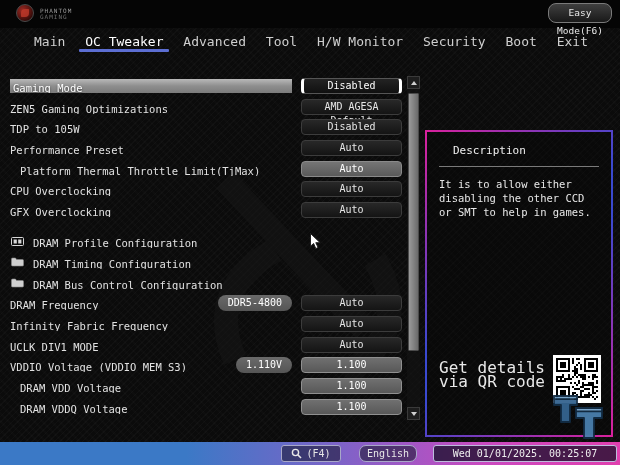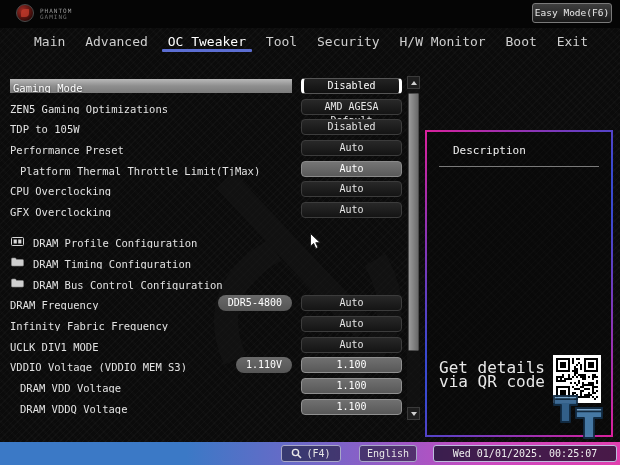--- a/index.html
+++ b/index.html
@@ -22,22 +22,22 @@
     border:1px solid #4a4a4a; position:relative;
   }
   .brand-emblem::after{
     content:''; position:absolute; left:4px; top:4px; width:8px; height:8px;
     border-radius:50% 10% 50% 10%; background:#c0392b; opacity:.8;
   }
   .brand-text{ display:flex; flex-direction:column; line-height:6px; padding-top:2px; }
   .brand-text span{ font-size:6px; letter-spacing:1px; color:#9a9a9a; }
   .brand-text span:last-child{ color:#6f6f6f; }
   .easy-mode{
-    position:absolute; right:8px; top:3px; width:80px; height:20px;
-    background:linear-gradient(#3f3f3f,#191919); border:1px solid #7a7a7a; border-radius:3px;
+    position:absolute; right:8px; top:3px; width:64px; height:20px;
+    background:linear-gradient(#3f3f3f,#191919); border:1px solid #7a7a7a; border-radius:8px;
     color:#e8e8e8; font-size:9.5px; font-family:inherit; text-align:center; line-height:18px; cursor:pointer;
   }
   
   .nav{
     position:absolute; left:0; top:28px; width:620px; height:27px;
     display:flex; justify-content:space-between; align-items:center; padding:0 32px 0 34px;
   }
   .tab{ position:relative; font-size:13px; color:#cfcfcf; height:27px; display:flex; align-items:center; cursor:pointer; white-space:nowrap; }
   .tab.active{ color:#ffffff; }
   .tab.active::after{
@@ -109,21 +109,21 @@
   .footer{
     position:absolute; left:0; bottom:0; width:620px; height:23px; z-index:4;
     background:linear-gradient(90deg, var(--bar-blue,#3b79c6) 0%, #3b79c6 30%, #7e63c8 55%, #c94ac0 78%, var(--bar-magenta,#e03fae) 100%);
     display:flex; align-items:center; justify-content:flex-end;
   }
   .ftr-btn{
     height:17px; background:rgba(18,18,40,.55); border:1px solid #a8a8c8; border-radius:3px;
     color:#e6e6e6; font-size:10px; font-family:inherit; display:flex; align-items:center; justify-content:center; gap:4px; cursor:pointer;
   }
   .search-btn{ width:60px; margin-right:18px; }
-  .lang-btn{ width:58px; margin-right:16px; }
+  .lang-btn{ width:58px; margin-right:16px;border-radius:7px; }
   .datetime{
     width:184px; height:17px; margin-right:3px; background:rgba(8,8,28,.7);
     border:1px solid #bcbcdc; border-radius:3px; color:#efefef; font-size:10px;
     display:flex; align-items:center; justify-content:center;
   }
 </style>
 </head>
 <body>
 
 <div class="screen" style="--accent: #5c6ed2; --bar-blue: #3b79c6; --bar-magenta: #e03fae; --panel-magenta: #d9219c; --panel-blue: #3a49d0; --highlight-gray: #8e8e8e;">
@@ -134,25 +134,25 @@
       <div class="brand-text">
         <span>PHANTOM</span>
         <span>GAMING</span>
       </div>
     </div>
     <button class="easy-mode">Easy Mode(F6)</button>
   </div>
 
   <div class="nav" id="nav">
       <div class="tab">Main</div>
+      <div class="tab active">OC Tweaker</div>
       <div class="tab">Advanced</div>
-      <div class="tab active">OC Tweaker</div>
       <div class="tab">Tool</div>
+      <div class="tab">H/W Monitor</div>
       <div class="tab">Security</div>
-      <div class="tab">H/W Monitor</div>
       <div class="tab">Boot</div>
       <div class="tab">Exit</div>
     </div>
 
   <svg class="bg-emblem" width="280" height="280" viewBox="0 0 280 280">
     <g fill="none" stroke="#171717" stroke-width="24">
       <path d="M60 40 L200 190"></path>
       <path d="M70 220 Q40 150 110 110"></path>
       <path d="M210 120 Q250 190 180 235"></path>
     </g>
@@ -247,20 +247,21 @@
       </div>
     <div class="scroll-thumb"></div>
     <div class="scroll-btn down">
         <div class="tri-down"></div>
       </div>
   </div>
 
   <div class="desc-panel">
     <div class="desc-title">Description</div>
     <div class="desc-sep"></div>
+    <p class="desc-body">It is to allow either disabling the other CCD or SMT to help in games.</p>
     <div class="qr-row">
       <div class="qr-caption">Get details via QR code</div>
       <div class="qr-code" id="qr"><svg width="48" height="48" viewBox="0 0 48 48">
             <rect width="48" height="48" fill="#fff"></rect>
             <g fill="#000">
               <rect x="3" y="3" width="2" height="2"></rect>
               <rect x="5" y="3" width="2" height="2"></rect>
               <rect x="7" y="3" width="2" height="2"></rect>
               <rect x="9" y="3" width="2" height="2"></rect>
               <rect x="11" y="3" width="2" height="2"></rect>

